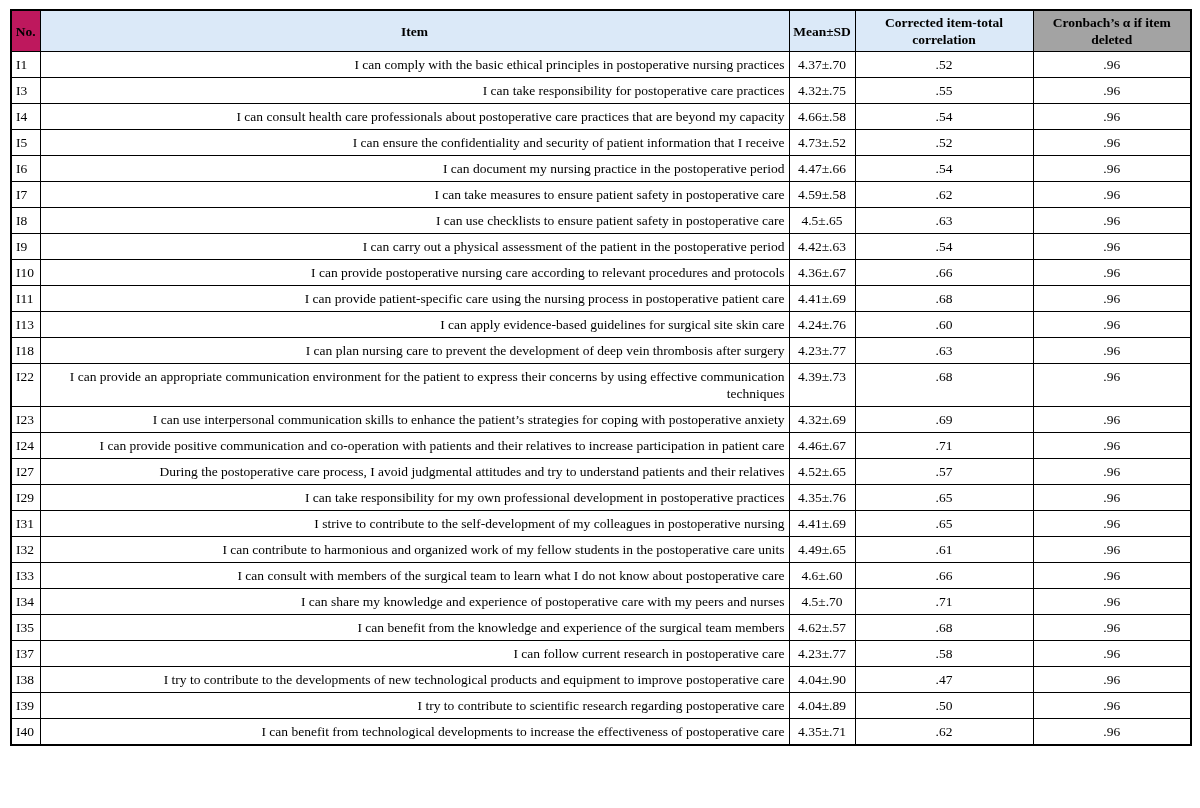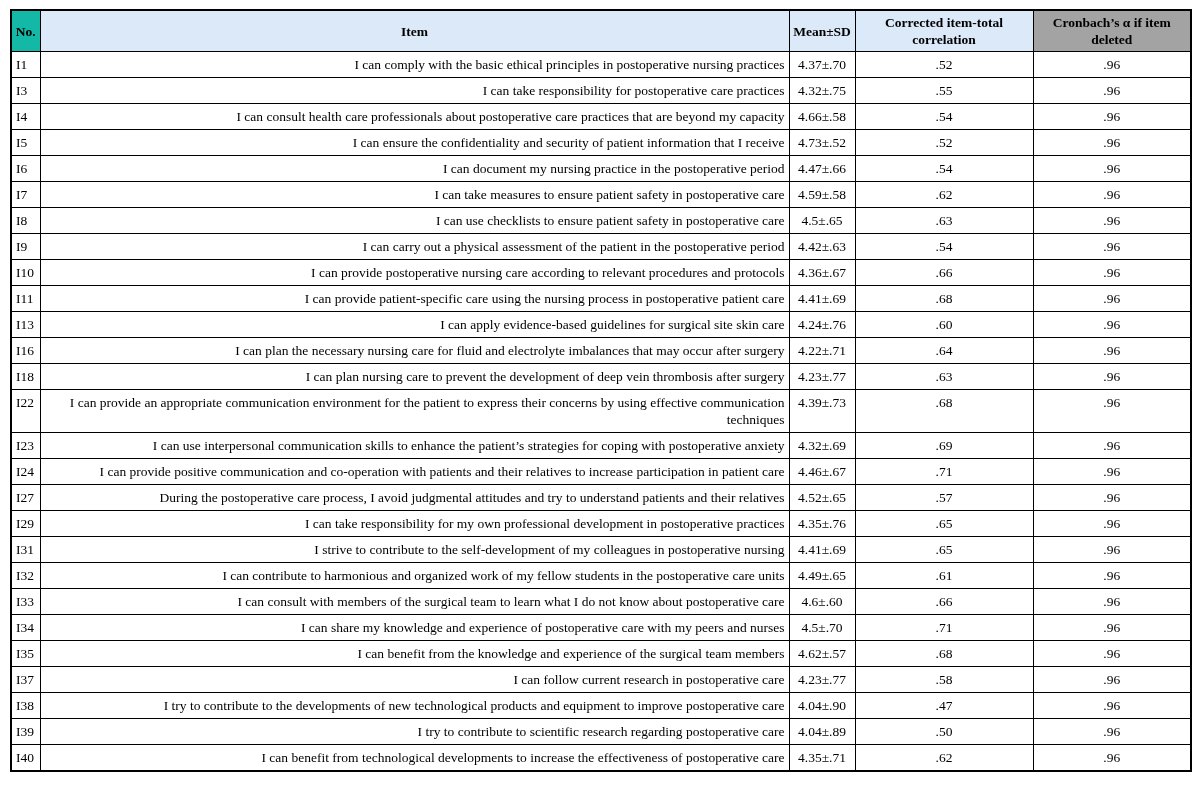--- a/index.html
+++ b/index.html
@@ -61,21 +61,21 @@
   <table class="item-table">
     <colgroup>
       <col class="col-no">
       <col class="col-item">
       <col class="col-mean">
       <col class="col-citc">
       <col class="col-alpha">
     </colgroup>
     <thead>
       <tr>
-        <th class="head-no" style="background: #14b8a6; margin-left: 24px;">No.</th>
+        <th class="head-no" style="background: #be185d; margin-left: 24px;">No.</th>
         <th class="head-item" style="background: rgb(219, 233, 248); margin-left: 7px;">Item</th>
         <th class="head-mean" style="background: rgb(219, 233, 248);">Mean±SD</th>
         <th class="head-citc" style="background: rgb(219, 233, 248);">Corrected item-total correlation</th>
         <th class="head-alpha" style="background: #a3a3a3; margin-left: 44px;">Cronbach’s α if item deleted</th>
       </tr>
     </thead>
     <tbody id="table-body">
   <tr class="data-row">
     <td class="cell-no">I1</td>
     <td class="cell-item">I can comply with the basic ethical principles in postoperative nursing practices</td>
@@ -157,27 +157,20 @@
   </tr>
 
   <tr class="data-row">
     <td class="cell-no">I13</td>
     <td class="cell-item">I can apply evidence-based guidelines for surgical site skin care</td>
     <td class="cell-mean">4.24±.76</td>
     <td class="cell-citc">.60</td>
     <td class="cell-alpha">.96</td>
   </tr>
 
-  <tr class="data-row">
-    <td class="cell-no">I16</td>
-    <td class="cell-item">I can plan the necessary nursing care for fluid and electrolyte imbalances that may occur after surgery</td>
-    <td class="cell-mean">4.22±.71</td>
-    <td class="cell-citc">.64</td>
-    <td class="cell-alpha">.96</td>
-  </tr>
 
   <tr class="data-row">
     <td class="cell-no">I18</td>
     <td class="cell-item">I can plan nursing care to prevent the development of deep vein thrombosis after surgery</td>
     <td class="cell-mean">4.23±.77</td>
     <td class="cell-citc">.63</td>
     <td class="cell-alpha">.96</td>
   </tr>
 
 

